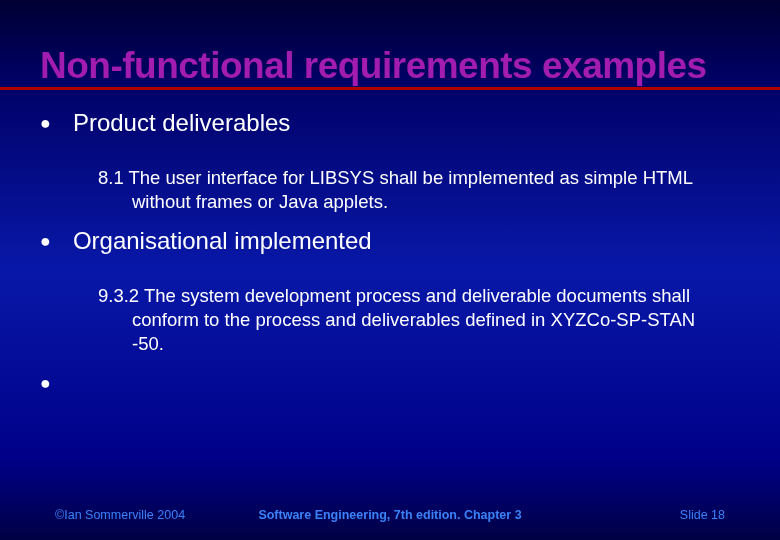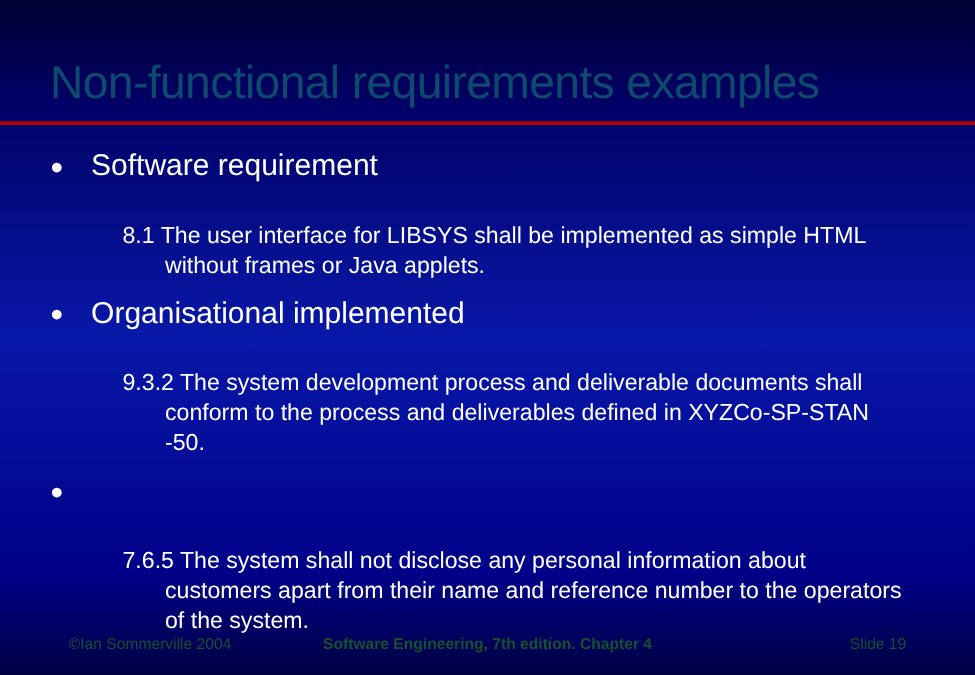--- a/index.html
+++ b/index.html
@@ -22,23 +22,22 @@
     padding: 0;
     position: relative;
   }
   .title-block {
     padding-top: 45px;
     padding-left: 40px;
     padding-right: 40px;
   }
   .title {
     font-size: 37px;
-    font-weight: normal;
-    color: #0c4a6e;
-    padding-bottom: 10px;
+    font-weight: bold;
+    color: #a21caf;
     letter-spacing: -0.5px;
   }
   .title-underline {
     border-bottom: 3px solid #b00000;
     margin-left: -40px;
     margin-right: -40px;
     width: calc(100% + 80px);
   }
   .content {
     padding: 18px 40px 0 40px;
@@ -75,21 +74,21 @@
   .footer {
     position: absolute;
     bottom: 18px;
     left: 0;
     right: 0;
     padding: 0 55px;
     display: flex;
     justify-content: flex-start;
     align-items: baseline;
     font-size: 12.5px;
-    color: #14532d;
+    color: #3b82f6;
   }
   .footer-center {
     position: absolute;
     left: 50%;
     transform: translateX(-50%);
     font-weight: bold;
   }
   .footer-right {
     margin-left: auto;
   }
@@ -101,40 +100,39 @@
   <div class="title-block">
     <h1 class="title">Non-functional requirements examples</h1>
     <div class="title-underline"></div>
   </div>
 
   <div class="content">
 
     <div class="item">
       <div class="item-header">
         <span class="bullet">●</span>
-        <span class="item-title">Software requirement</span>
+        <span class="item-title">Product deliverables</span>
       </div>
       <div class="item-body">8.1  The user interface for LIBSYS shall be implemented as simple HTML without frames or Java applets.</div>
     </div>
 
     <div class="item">
       <div class="item-header">
         <span class="bullet">●</span>
         <span class="item-title">Organisational implemented</span>
       </div>
       <div class="item-body">9.3.2  The system development process and deliverable documents shall conform to the process and deliverables defined in XYZCo-SP-STAN -50.</div>
     </div>
 
     <div class="item">
       <div class="item-header">
         <span class="bullet">●</span>
       </div>
-      <div class="item-body">7.6.5  The system shall not disclose any personal information about customers apart from their name and reference number to the operators of the system.</div>
     </div>
 
   </div>
 
   <div class="footer">
     <span>©Ian Sommerville 2004</span>
-    <span class="footer-center">Software Engineering, 7th edition. Chapter 4</span>
-    <span class="footer-right">Slide  19</span>
+    <span class="footer-center">Software Engineering, 7th edition. Chapter 3</span>
+    <span class="footer-right">Slide  18</span>
   </div>
 </div>
 
 </body></html>

